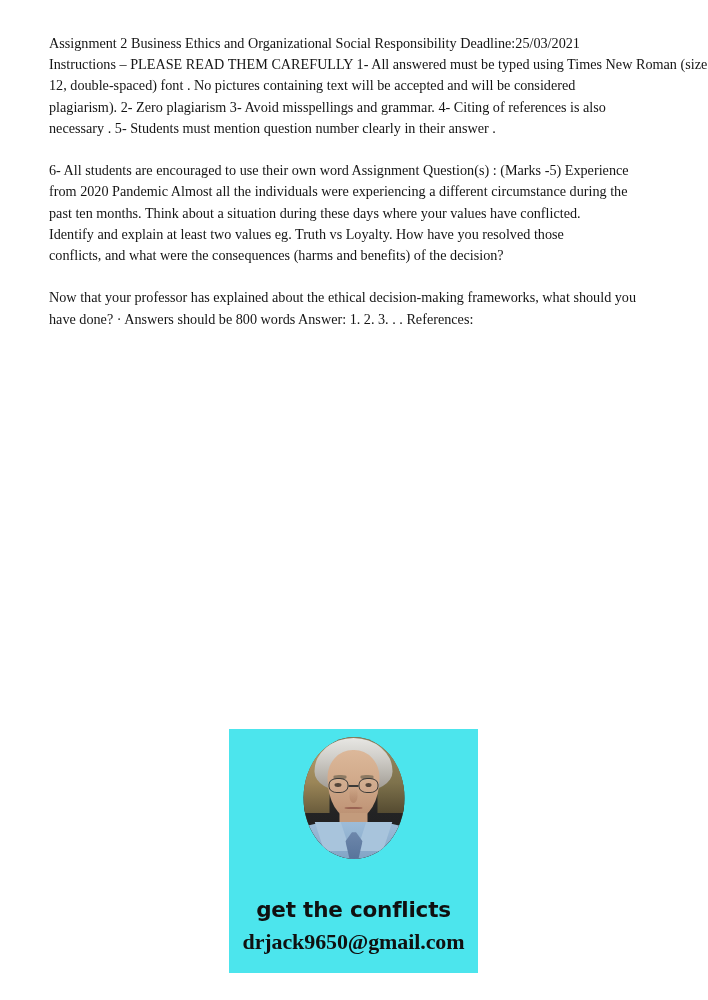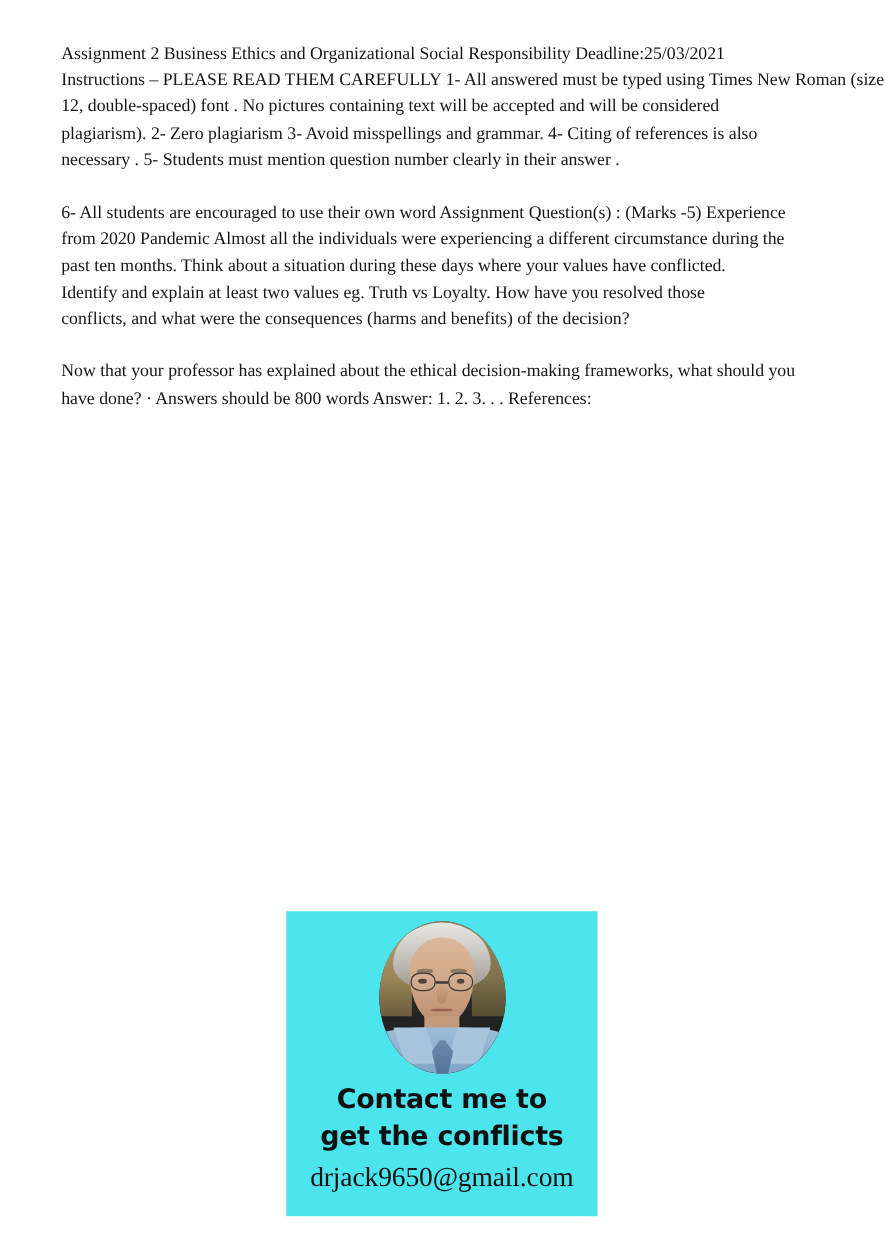--- a/index.html
+++ b/index.html
@@ -231,21 +231,21 @@
     top: 168px;
     font-family: "DejaVu Sans", "Liberation Sans", sans-serif;
     font-size: 21.5px;
     font-weight: bold;
     letter-spacing: -0.2px;
   }
   .promo-email {
     top: 200px;
     font-family: "Liberation Serif", "DejaVu Serif", serif;
     font-size: 22px;
-    font-weight: normal;
+    font-weight: bold;
     letter-spacing: -0.1px;
   }
 </style>
 </head>
 <body>
 
 <div class="page">
 
   <div class="doc-body">
 
@@ -289,21 +289,20 @@
       <div class="p-bridge"></div>
       <div class="p-nose"></div>
       <div class="p-mouth"></div>
       <div class="p-neck"></div>
       <div class="p-shirt"></div>
       <div class="p-collar-l"></div>
       <div class="p-collar-r"></div>
       <div class="p-tie"></div>
     </div>
 
-    <div class="promo-line promo-line-1">Contact me to</div>
 
     <div class="promo-line promo-line-2">get the conflicts</div>
 
     <div class="promo-line promo-email">drjack9650@gmail.com</div>
 
   </div>
 
 </div>
 
 </body></html>

